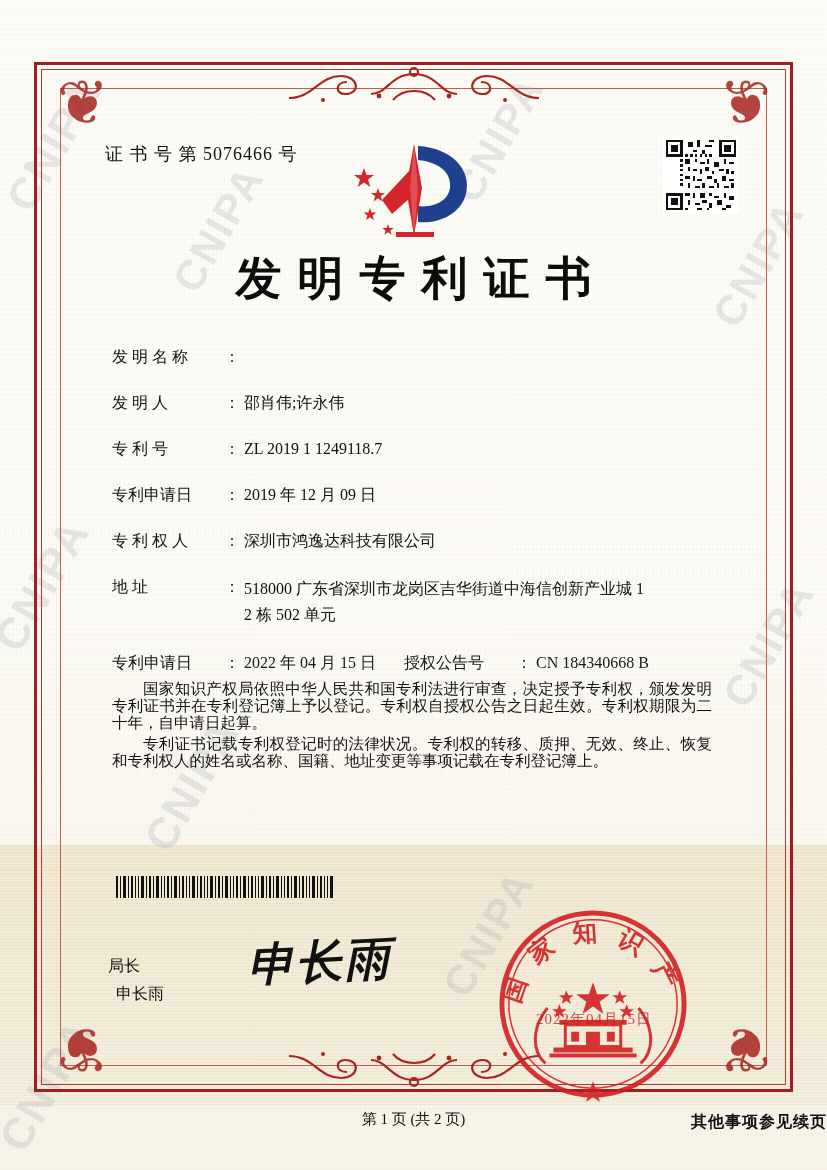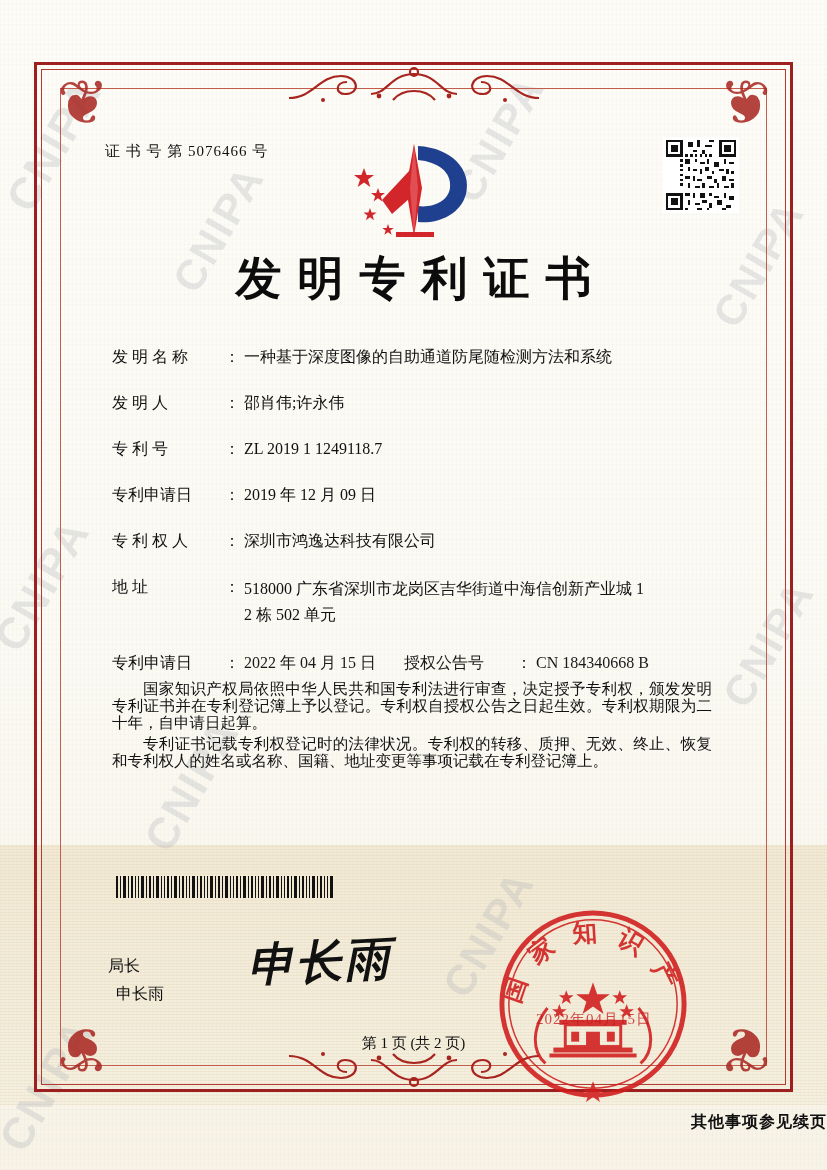--- a/index.html
+++ b/index.html
@@ -119,21 +119,21 @@
     position: absolute;
     left: 283px; top: 1048px;
     width: 262px; height: 42px;
     pointer-events: none;
   }
 
   
   #cert-number {
     position: absolute;
     left: 105px; top: 142px;
-    font-size: 15px;
+    font-size: 18px;
     letter-spacing: 1px;
     color: #111;
     font-family: Liberation Serif, serif;
   }
 
   #cnipa-logo {
     position: absolute;
     left: 348px; top: 140px;
     width: 132px; height: 100px;
   }
@@ -270,21 +270,21 @@
     font-size: 15px;
     color: rgba(200,28,28,0.78);
     letter-spacing: 1px;
     font-family: "Liberation Serif", serif;
   }
 
   
   #page-indicator {
     position: absolute;
     left: 0; right: 0;
-    top: 1034px;
+    top: 1110px;
     text-align: center;
     font-size: 15px;
     color: #111;
   }
   #footer-note {
     position: absolute;
     left: 0; right: 0;
     top: 1112px;
     text-align: right;
     font-size: 16px;
@@ -463,21 +463,20 @@
     </g>
   </svg>
 
   <div id="cert-title">发明专利证书</div>
 
   <div id="fields">
 
     <div class="field-row">
       <span class="field-label spread">发 明 名 称</span>
       <span class="field-colon">：</span>
-      <span class="field-value">一种基于深度图像的自助通道防尾随检测方法和系统</span>
     </div>
 
     <div class="field-row">
       <span class="field-label spread">发 明 人</span>
       <span class="field-colon">：</span>
       <span class="field-value">邵肖伟;许永伟</span>
     </div>
 
     <div class="field-row">
       <span class="field-label spread">专 利 号</span>

